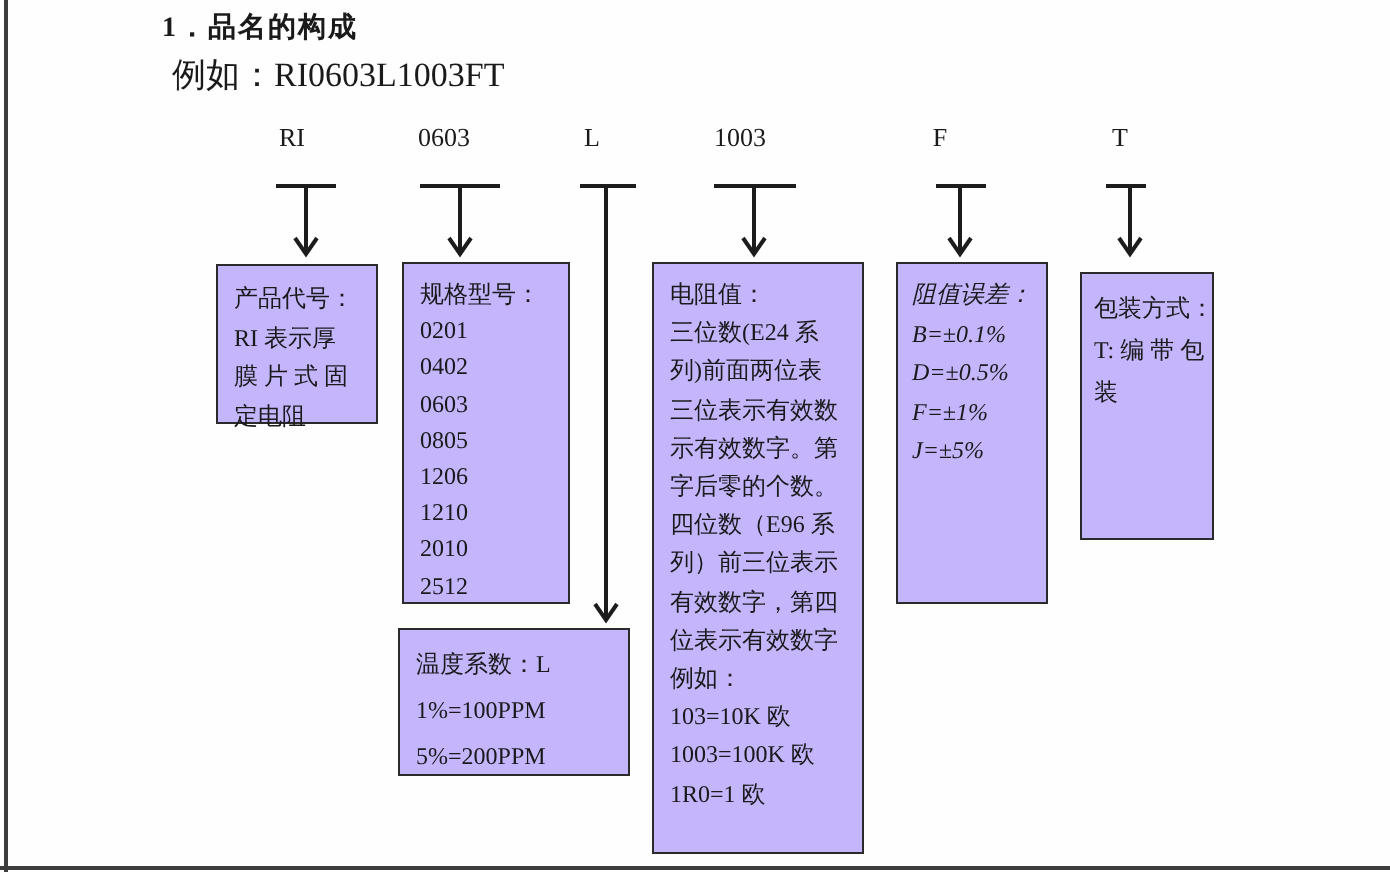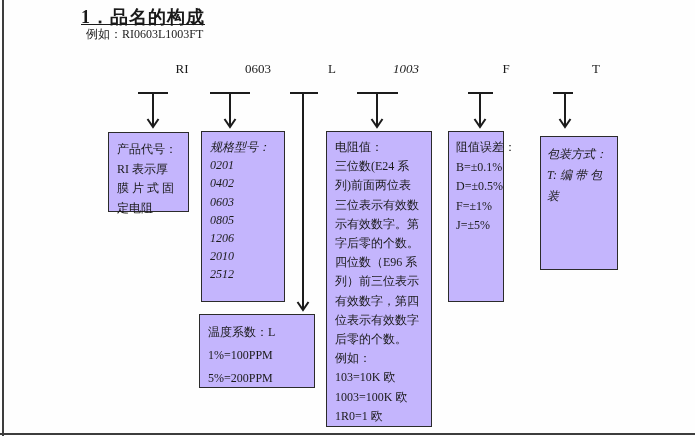--- a/index.html
+++ b/index.html
@@ -11,58 +11,57 @@
     font-family: "Liberation Serif", "DejaVu Serif", serif;
     color: #1a1a1a;
     overflow: hidden;
   }
   .rule { position: absolute; background: #3d3d3d; }
   #left-rule   { left: 2px; top: 0; width: 2px; height: 436px; }
   #bottom-rule { left: 0; top: 433px; width: 695px; height: 2px; }
 
   #doc-title {
     position: absolute; left: 81px; top: 5px;
-    font-size: 18px; font-weight: bold; letter-spacing: 1px;
+    font-size: 14px; font-weight: bold; letter-spacing: 1px;
     white-space: nowrap;
-    text-decoration: underline;
   }
   #example-line {
     position: absolute; left: 86px; top: 26px;
-    font-size: 12px; white-space: nowrap;
+    font-size: 17px; white-space: nowrap;
   }
 
   .code-label {
     position: absolute; top: 61px;
     transform: translateX(-50%);
-    font-size: 13px; white-space: nowrap; margin-left: 36px;
+    font-size: 13px; white-space: nowrap;
   }
   #code-ri   { left: 146px; }
   #code-0603 { left: 222px; }
   #code-l    { left: 296px; }
-  #code-1003 { left: 370px; font-style: italic; }
+  #code-1003 { left: 370px; }
   #code-f    { left: 470px; }
   #code-t    { left: 560px; }
 
   #arrow-layer { position: absolute; left: 0; top: 0; width: 695px; height: 436px; }
   #arrow-layer line, #arrow-layer polyline { stroke: #1c1c1c; stroke-width: 2; fill: none; }
 
   .desc-box {
     position: absolute;
     border: 1.6px solid #2b2b2b;
     background: #c4b5fd;
     font-size: 12px;
     box-sizing: border-box;
     white-space: nowrap;
   }
   #product-code-box { left: 108px; top: 132px; width: 81px; height: 80px;  padding: 7px 2px 0 8px; line-height: 19.5px; }
-  #size-code-box    { left: 201px; top: 131px; width: 84px; height: 171px; padding: 6px 4px 0 8px; line-height: 18.2px; font-style: italic; }
+  #size-code-box    { left: 201px; top: 131px; width: 84px; height: 171px; padding: 6px 4px 0 8px; line-height: 18.2px; }
   #temp-coef-box    { left: 199px; top: 314px; width: 116px; height: 74px; padding: 6px 2px 16px 8px; line-height: 23px; }
   #resistance-box   { left: 326px; top: 131px; width: 106px; height: 296px; padding: 6px 2px 0 8px; line-height: 19.2px; }
-  #tolerance-box    { left: 448px; top: 131px; width: 56px;  height: 171px; padding: 6px 2px 0 7px; line-height: 19.5px; }
-  #packaging-box    { left: 540px; top: 136px; width: 78px;  height: 134px; padding: 7px 2px 0 6px; line-height: 21px; font-style: italic; }
+  #tolerance-box    { left: 448px; top: 131px; width: 76px;  height: 171px; padding: 6px 2px 0 7px; line-height: 19.5px; font-style: italic; }
+  #packaging-box    { left: 540px; top: 136px; width: 67px;  height: 134px; padding: 7px 2px 0 6px; line-height: 21px; }
 </style>
 </head>
 <body>
 
 <div id="page">
 
   <div id="left-rule" class="rule"></div>
   <div id="bottom-rule" class="rule"></div>
 
   <div id="doc-title">1．品名的构成</div>
@@ -115,20 +114,21 @@
       <div>定电阻</div>
     </div>
 
   <div id="size-code-box" class="desc-box">
       <div>规格型号：</div>
       <div>0201</div>
       <div>0402</div>
       <div>0603</div>
       <div>0805</div>
       <div>1206</div>
+      <div>1210</div>
       <div>2010</div>
       <div>2512</div>
     </div>
 
   <div id="temp-coef-box" class="desc-box">
       <div>温度系数：L</div>
       <div>1%=100PPM</div>
       <div>5%=200PPM</div>
     </div>
 
@@ -136,21 +136,20 @@
       <div>电阻值：</div>
       <div>三位数(E24 系</div>
       <div>列)前面两位表</div>
       <div>三位表示有效数</div>
       <div>示有效数字。第</div>
       <div>字后零的个数。</div>
       <div>四位数（E96 系</div>
       <div>列）前三位表示</div>
       <div>有效数字，第四</div>
       <div>位表示有效数字</div>
-      <div>后零的个数。</div>
       <div>例如：</div>
       <div>103=10K 欧</div>
       <div>1003=100K 欧</div>
       <div>1R0=1 欧</div>
     </div>
 
   <div id="tolerance-box" class="desc-box">
       <div>阻值误差：</div>
       <div>B=±0.1%</div>
       <div>D=±0.5%</div>

